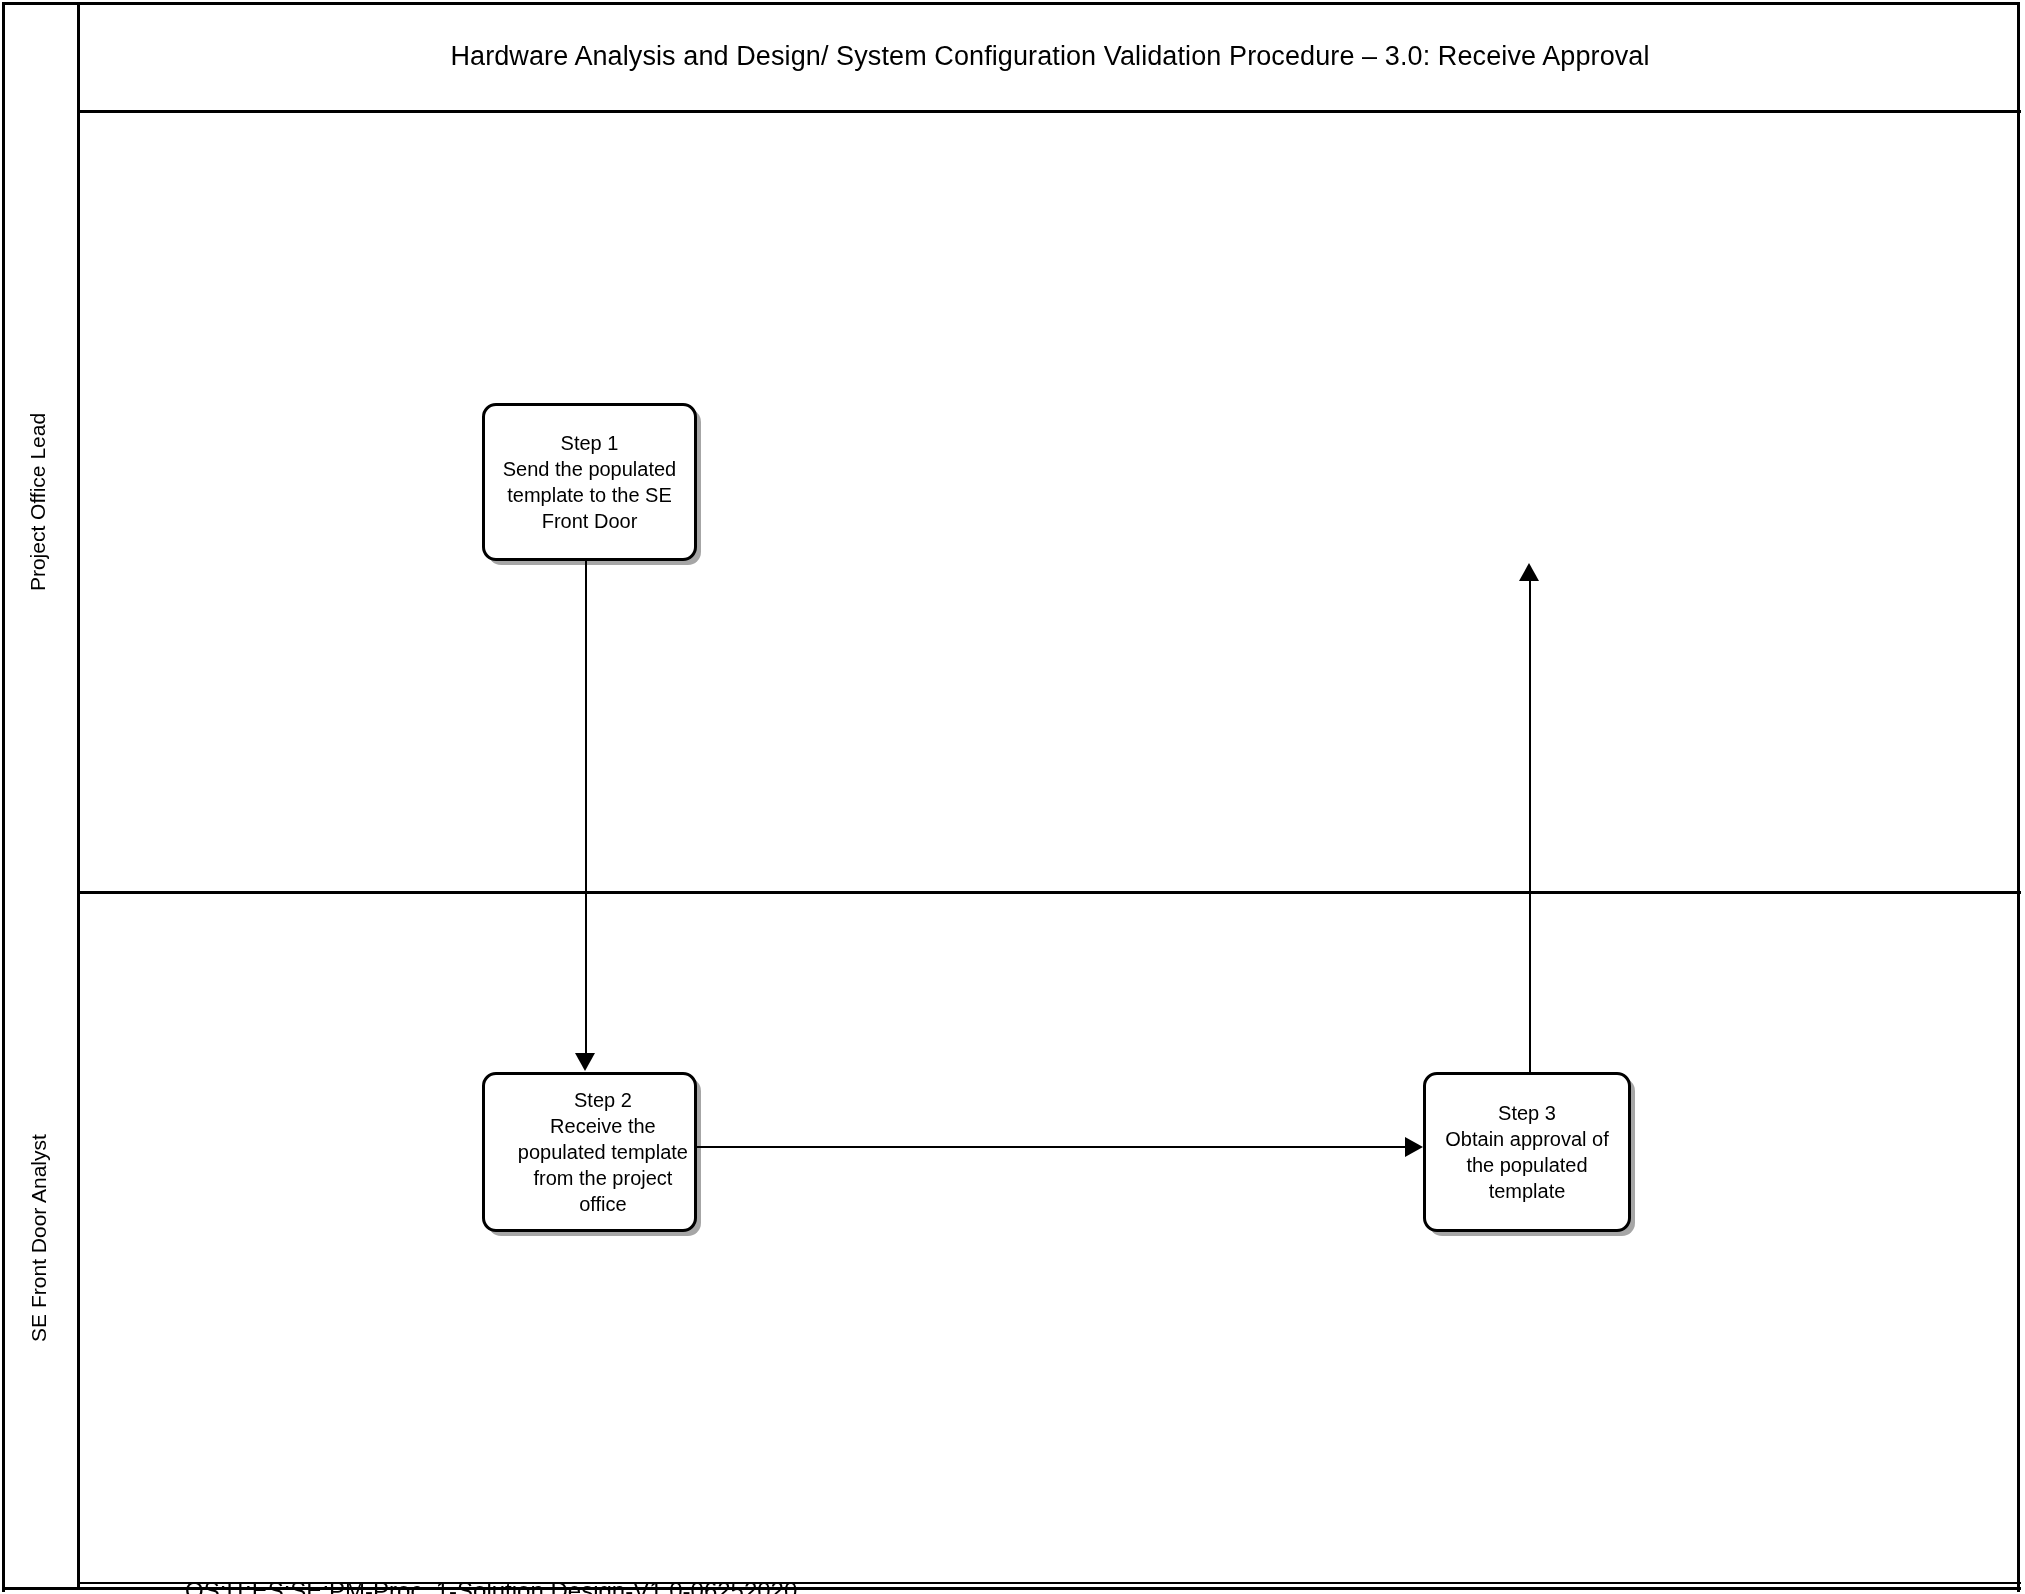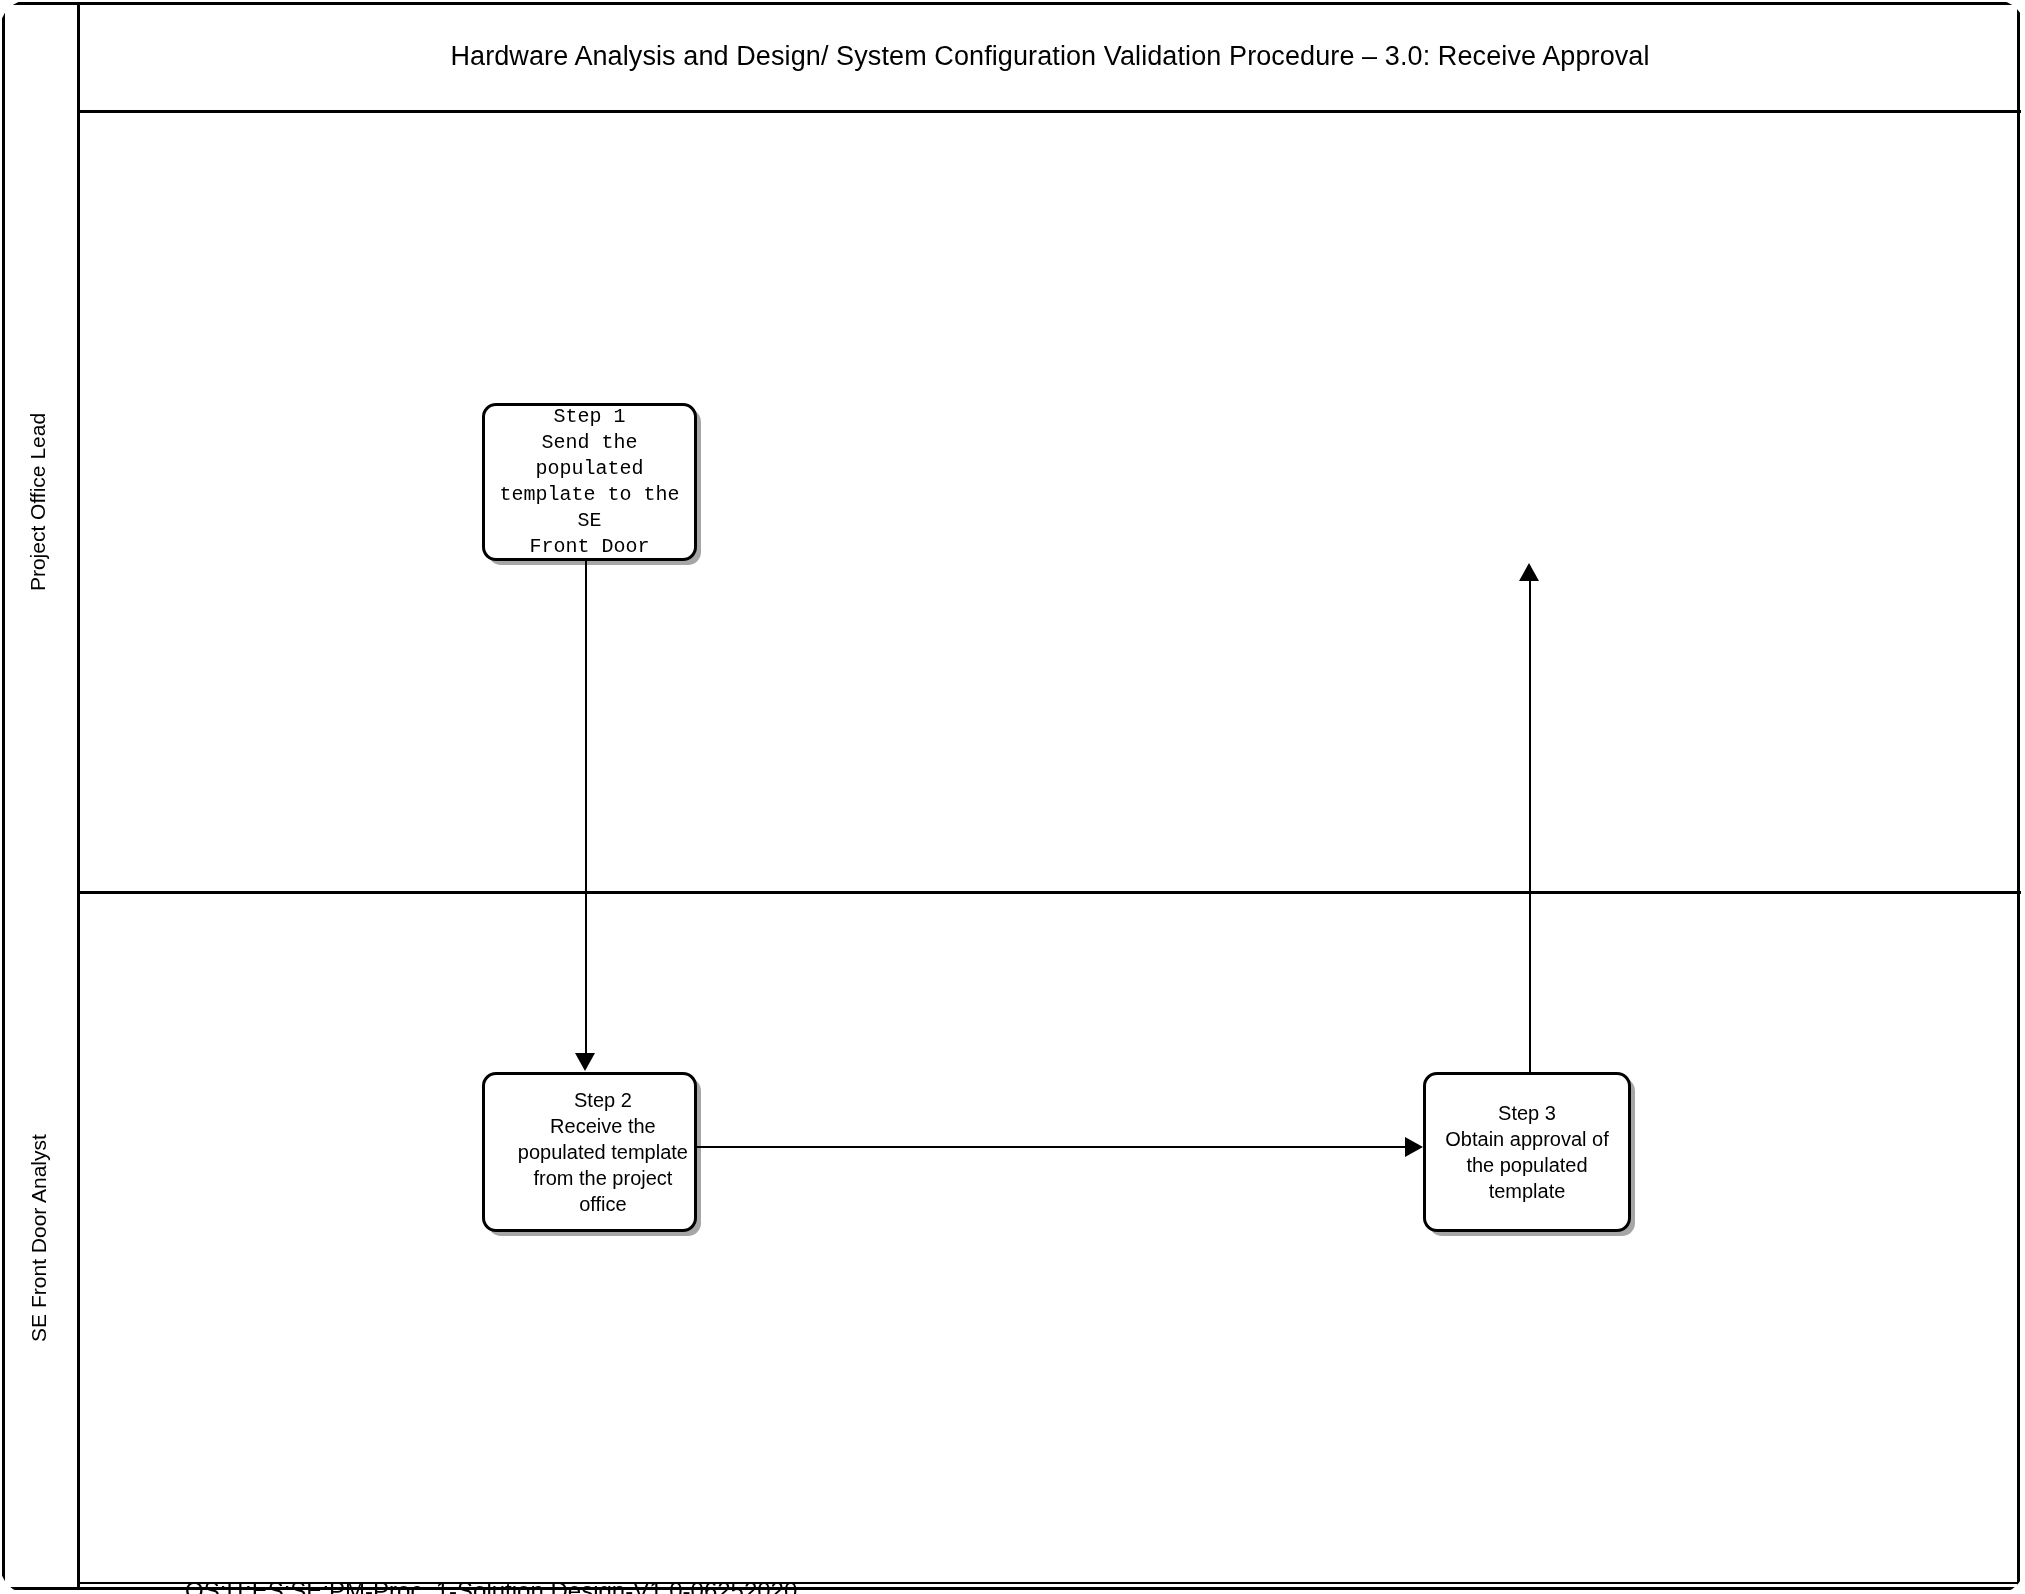--- a/index.html
+++ b/index.html
@@ -11,21 +11,20 @@
     font-family: "Liberation Sans", sans-serif;
     color: #000000;
   }
 
   #page {
     position: relative;
     width: 2025px;
     height: 1594px;
     background: #ffffff;
     overflow: hidden;
-    border-radius: 29px;
   }
 
   
   .frame-outer {
     position: absolute;
     left: 2px;
     top: 2px;
     width: 2018px;
     height: 1590px;
     border: 3px solid #000;
@@ -126,21 +125,21 @@
     justify-content: center;
     text-align: center;
     font-size: 20px;
     line-height: 1.30;
     box-shadow: 5px 5px 0 -1px rgba(0,0,0,0.35);
     padding: 4px 6px;
     z-index: 4;
   }
   .node .node-text { white-space: pre-line; }
 
-  #node-step1 { left: 482px; top: 403px;  width: 215px; height: 158px; font-family: Liberation Mono, monospace; }
+  #node-step1 { left: 482px; top: 403px;  width: 215px; height: 158px; }
   #node-step4 { left: 1423px; top: 403px; width: 208px; height: 158px; }
   #node-step2 { left: 482px; top: 1072px; width: 215px; height: 160px; justify-content: flex-end; }
   #node-step3 { left: 1423px; top: 1072px; width: 208px; height: 160px; }
 
   
   .conn-line-v {
     position: absolute;
     width: 2px;
     background: #000;
     z-index: 2;

